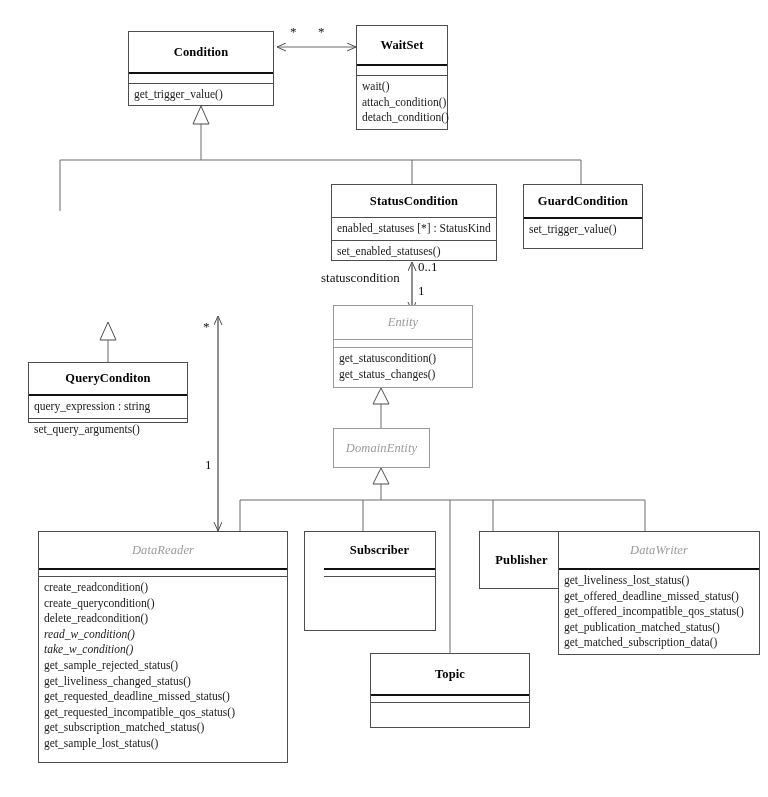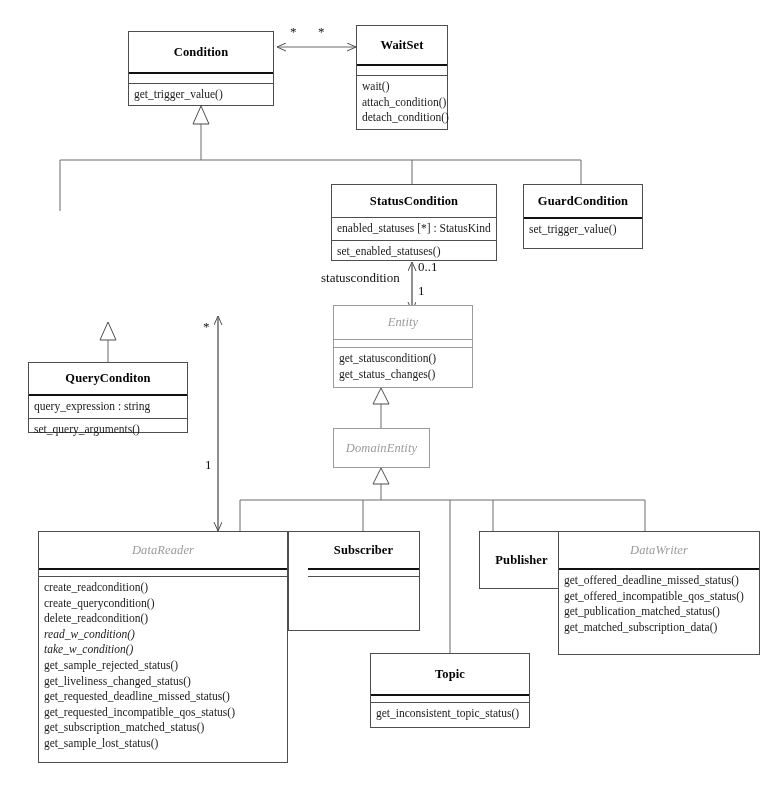--- a/index.html
+++ b/index.html
@@ -189,21 +189,21 @@
   </div>
 
   <div class="uml-class" style="left:523px; top:184px; width:120px; height:65px;">
     <div class="cmp-name" style="height:32px;">GuardCondition</div>
     <div class="cmp-sep thick"></div>
     <div class="cmp-body">
       <div class="member">set_trigger_value()</div>
     </div>
   </div>
 
-  <div class="uml-class" style="left:28px; top:362px; width:160px; height:71px;">
+  <div class="uml-class" style="left:28px; top:362px; width:160px; height:61px;">
     <div class="cmp-name" style="height:31px;">QueryConditon</div>
     <div class="cmp-sep thick"></div>
     <div class="cmp-body">
       <div class="member">query_expression : string</div>
     </div>
     <div class="cmp-sep"></div>
     <div class="cmp-body">
       <div class="member">set_query_arguments()</div>
     </div>
   </div>
@@ -236,50 +236,48 @@
       <div class="member italic">take_w_condition()</div>
       <div class="member">get_sample_rejected_status()</div>
       <div class="member">get_liveliness_changed_status()</div>
       <div class="member">get_requested_deadline_missed_status()</div>
       <div class="member">get_requested_incompatible_qos_status()</div>
       <div class="member">get_subscription_matched_status()</div>
       <div class="member">get_sample_lost_status()</div>
     </div>
   </div>
 
-  <div class="uml-class" style="left:288px; top:531px; width:132px; height:100px;padding-left:19px;">
+  <div class="uml-class" style="left:304px; top:531px; width:132px; height:100px;padding-left:19px;">
     <div class="cmp-name" style="height:36px;">Subscriber</div>
     <div class="cmp-sep thick"></div>
     <div class="cmp-body empty" style="height:6px;"></div>
     <div class="cmp-sep"></div>
   </div>
 
   <div class="uml-class" style="left:463px; top:531px; width:85px; height:58px;margin-left:16px;">
     <div class="cmp-name" style="height:56px;">Publisher</div>
   </div>
 
   <div class="uml-class" style="left:558px; top:531px; width:202px; height:124px;">
     <div class="cmp-name abstract" style="height:36px;">DataWriter</div>
     <div class="cmp-sep thick"></div>
     <div class="cmp-body">
+      <div class="member">get_liveliness_lost_status()</div>
       <div class="member">get_offered_deadline_missed_status()</div>
       <div class="member">get_offered_incompatible_qos_status()</div>
       <div class="member">get_publication_matched_status()</div>
       <div class="member">get_matched_subscription_data()</div>
     </div>
   </div>
 
   <div class="uml-class" style="left:370px; top:653px; width:160px; height:75px;">
     <div class="cmp-name" style="height:40px;">Topic</div>
     <div class="cmp-sep thick"></div>
     <div class="cmp-body empty" style="height:6px;"></div>
     <div class="cmp-sep"></div>
-    <div class="cmp-body">
-      <div class="member">get_inconsistent_topic_status()</div>
-    </div>
   </div>
 
   <div class="edge-label star" style="left:290px; top:24px;">*</div>
   <div class="edge-label star" style="left:318px; top:24px;">*</div>
 
   <div class="edge-label" style="left:321px; top:270px;">statuscondition</div>
   <div class="edge-label" style="left:418px; top:259px;">0..1</div>
   <div class="edge-label" style="left:418px; top:283px;">1</div>
 
   <div class="edge-label star" style="left:203px; top:319px;">*</div>

